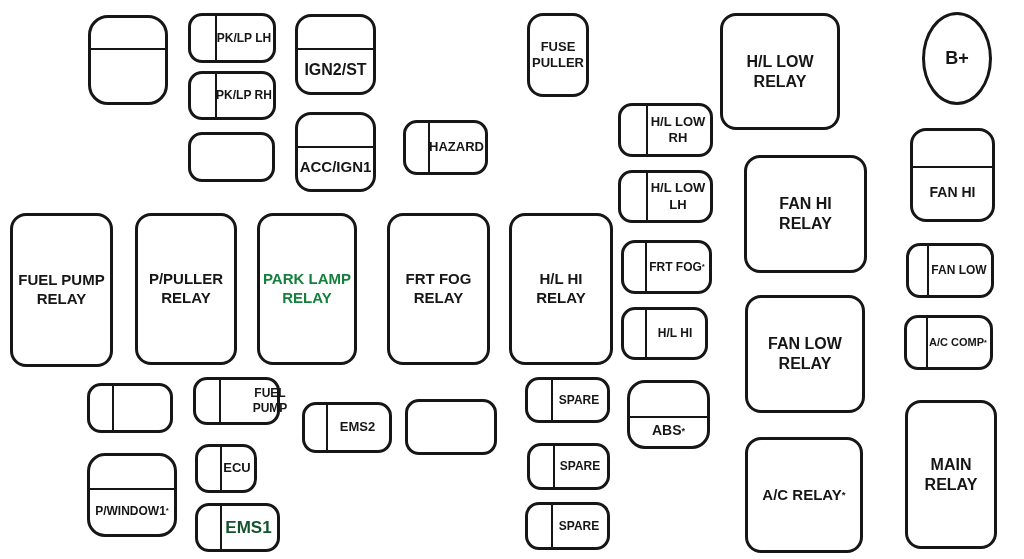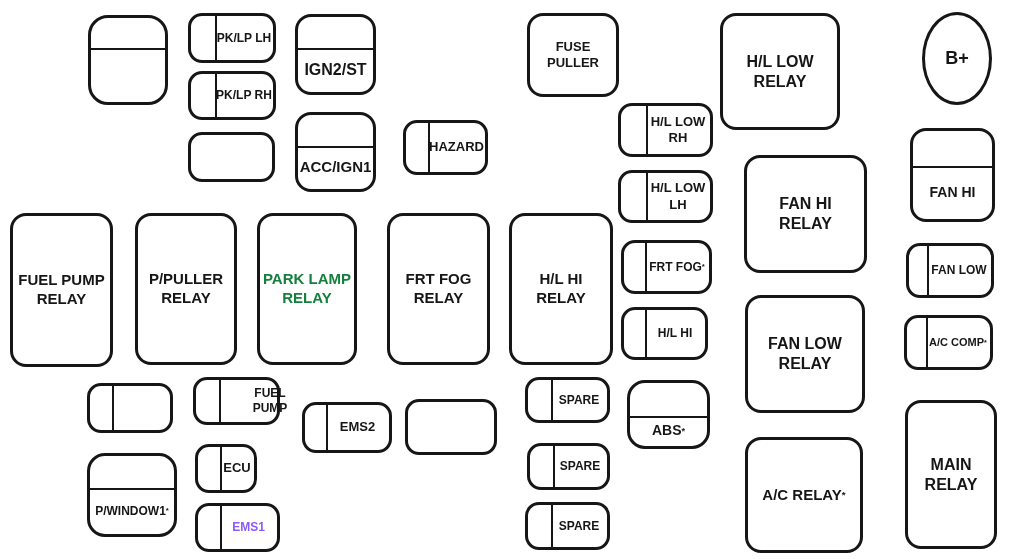--- a/index.html
+++ b/index.html
@@ -68,21 +68,21 @@
       <div class="label" style="font-size: 16px; color: rgb(22, 22, 22); top: 31px;">IGN2/ST</div>
     </div>
     <div class="box" style="left: 295px; top: 112px; width: 81px; height: 80px; border-radius: 16px; border-color: rgb(22, 22, 22);">
       <div class="divider-h" style="top: 31px; border-top-color: rgb(22, 22, 22);"></div>
       <div class="label" style="font-size: 15px; color: rgb(22, 22, 22); top: 31px;">ACC/IGN1</div>
     </div>
     <div class="box" style="left: 403px; top: 120px; width: 85px; height: 55px; border-radius: 14px; border-color: rgb(22, 22, 22);">
       <div class="divider-v" style="left: 22px; border-left-color: rgb(22, 22, 22);"></div>
       <div class="label" style="font-size: 13px; color: rgb(22, 22, 22); left: 22px;">HAZARD</div>
     </div>
-    <div class="box" style="left: 527px; top: 13px; width: 92px; height: 84px; border-radius: 16px; border-color: rgb(22, 22, 22);">
+    <div class="box" style="left: 527px; top: 13px; width: 62px; height: 84px; border-radius: 16px; border-color: rgb(22, 22, 22);">
       <div class="label" style="font-size: 13px; color: rgb(22, 22, 22);">FUSE
 PULLER</div>
     </div>
     <div class="box" style="left: 618px; top: 103px; width: 95px; height: 54px; border-radius: 14px; border-color: rgb(22, 22, 22);">
       <div class="divider-v" style="left: 25px; border-left-color: rgb(22, 22, 22);"></div>
       <div class="label" style="font-size: 13px; color: rgb(22, 22, 22); left: 25px;">H/L LOW
 RH</div>
     </div>
     <div class="box" style="left: 618px; top: 170px; width: 95px; height: 53px; border-radius: 14px; border-color: rgb(22, 22, 22);">
       <div class="divider-v" style="left: 25px; border-left-color: rgb(22, 22, 22);"></div>
@@ -156,21 +156,21 @@
     <div class="box" style="left: 87px; top: 453px; width: 90px; height: 84px; border-radius: 18px; border-color: rgb(22, 22, 22);">
       <div class="divider-h" style="top: 32px; border-top-color: rgb(22, 22, 22);"></div>
       <div class="label" style="font-size: 12px; color: rgb(22, 22, 22); top: 32px;">P/WINDOW1<sup>*</sup></div>
     </div>
     <div class="box" style="left: 195px; top: 444px; width: 62px; height: 49px; border-radius: 14px; border-color: rgb(22, 22, 22);">
       <div class="divider-v" style="left: 22px; border-left-color: rgb(22, 22, 22);"></div>
       <div class="label" style="font-size: 13px; color: rgb(22, 22, 22); left: 22px;">ECU</div>
     </div>
     <div class="box" style="left: 195px; top: 503px; width: 85px; height: 49px; border-radius: 14px; border-color: rgb(22, 22, 22);">
       <div class="divider-v" style="left: 22px; border-left-color: rgb(22, 22, 22);"></div>
-      <div class="label" style="font-size: 12px; color: #8b5cf6; left: 22px;">EMS1</div>
+      <div class="label" style="font-size: 17px; color: #14532d; left: 22px;">EMS1</div>
     </div>
     <div class="box" style="left: 302px; top: 402px; width: 90px; height: 51px; border-radius: 14px; border-color: rgb(22, 22, 22);">
       <div class="divider-v" style="left: 21px; border-left-color: rgb(22, 22, 22);"></div>
       <div class="label" style="font-size: 13px; color: rgb(22, 22, 22); left: 21px;">EMS2</div>
     </div>
     <div class="box" style="left: 405px; top: 399px; width: 92px; height: 56px; border-radius: 14px; border-color: rgb(22, 22, 22);">
       <div class="label" style="font-size: 12px; color: rgb(22, 22, 22);"></div>
     </div>
     <div class="box" style="left: 525px; top: 377px; width: 85px; height: 46px; border-radius: 14px; border-color: rgb(22, 22, 22);">
       <div class="divider-v" style="left: 23px; border-left-color: rgb(22, 22, 22);"></div>

